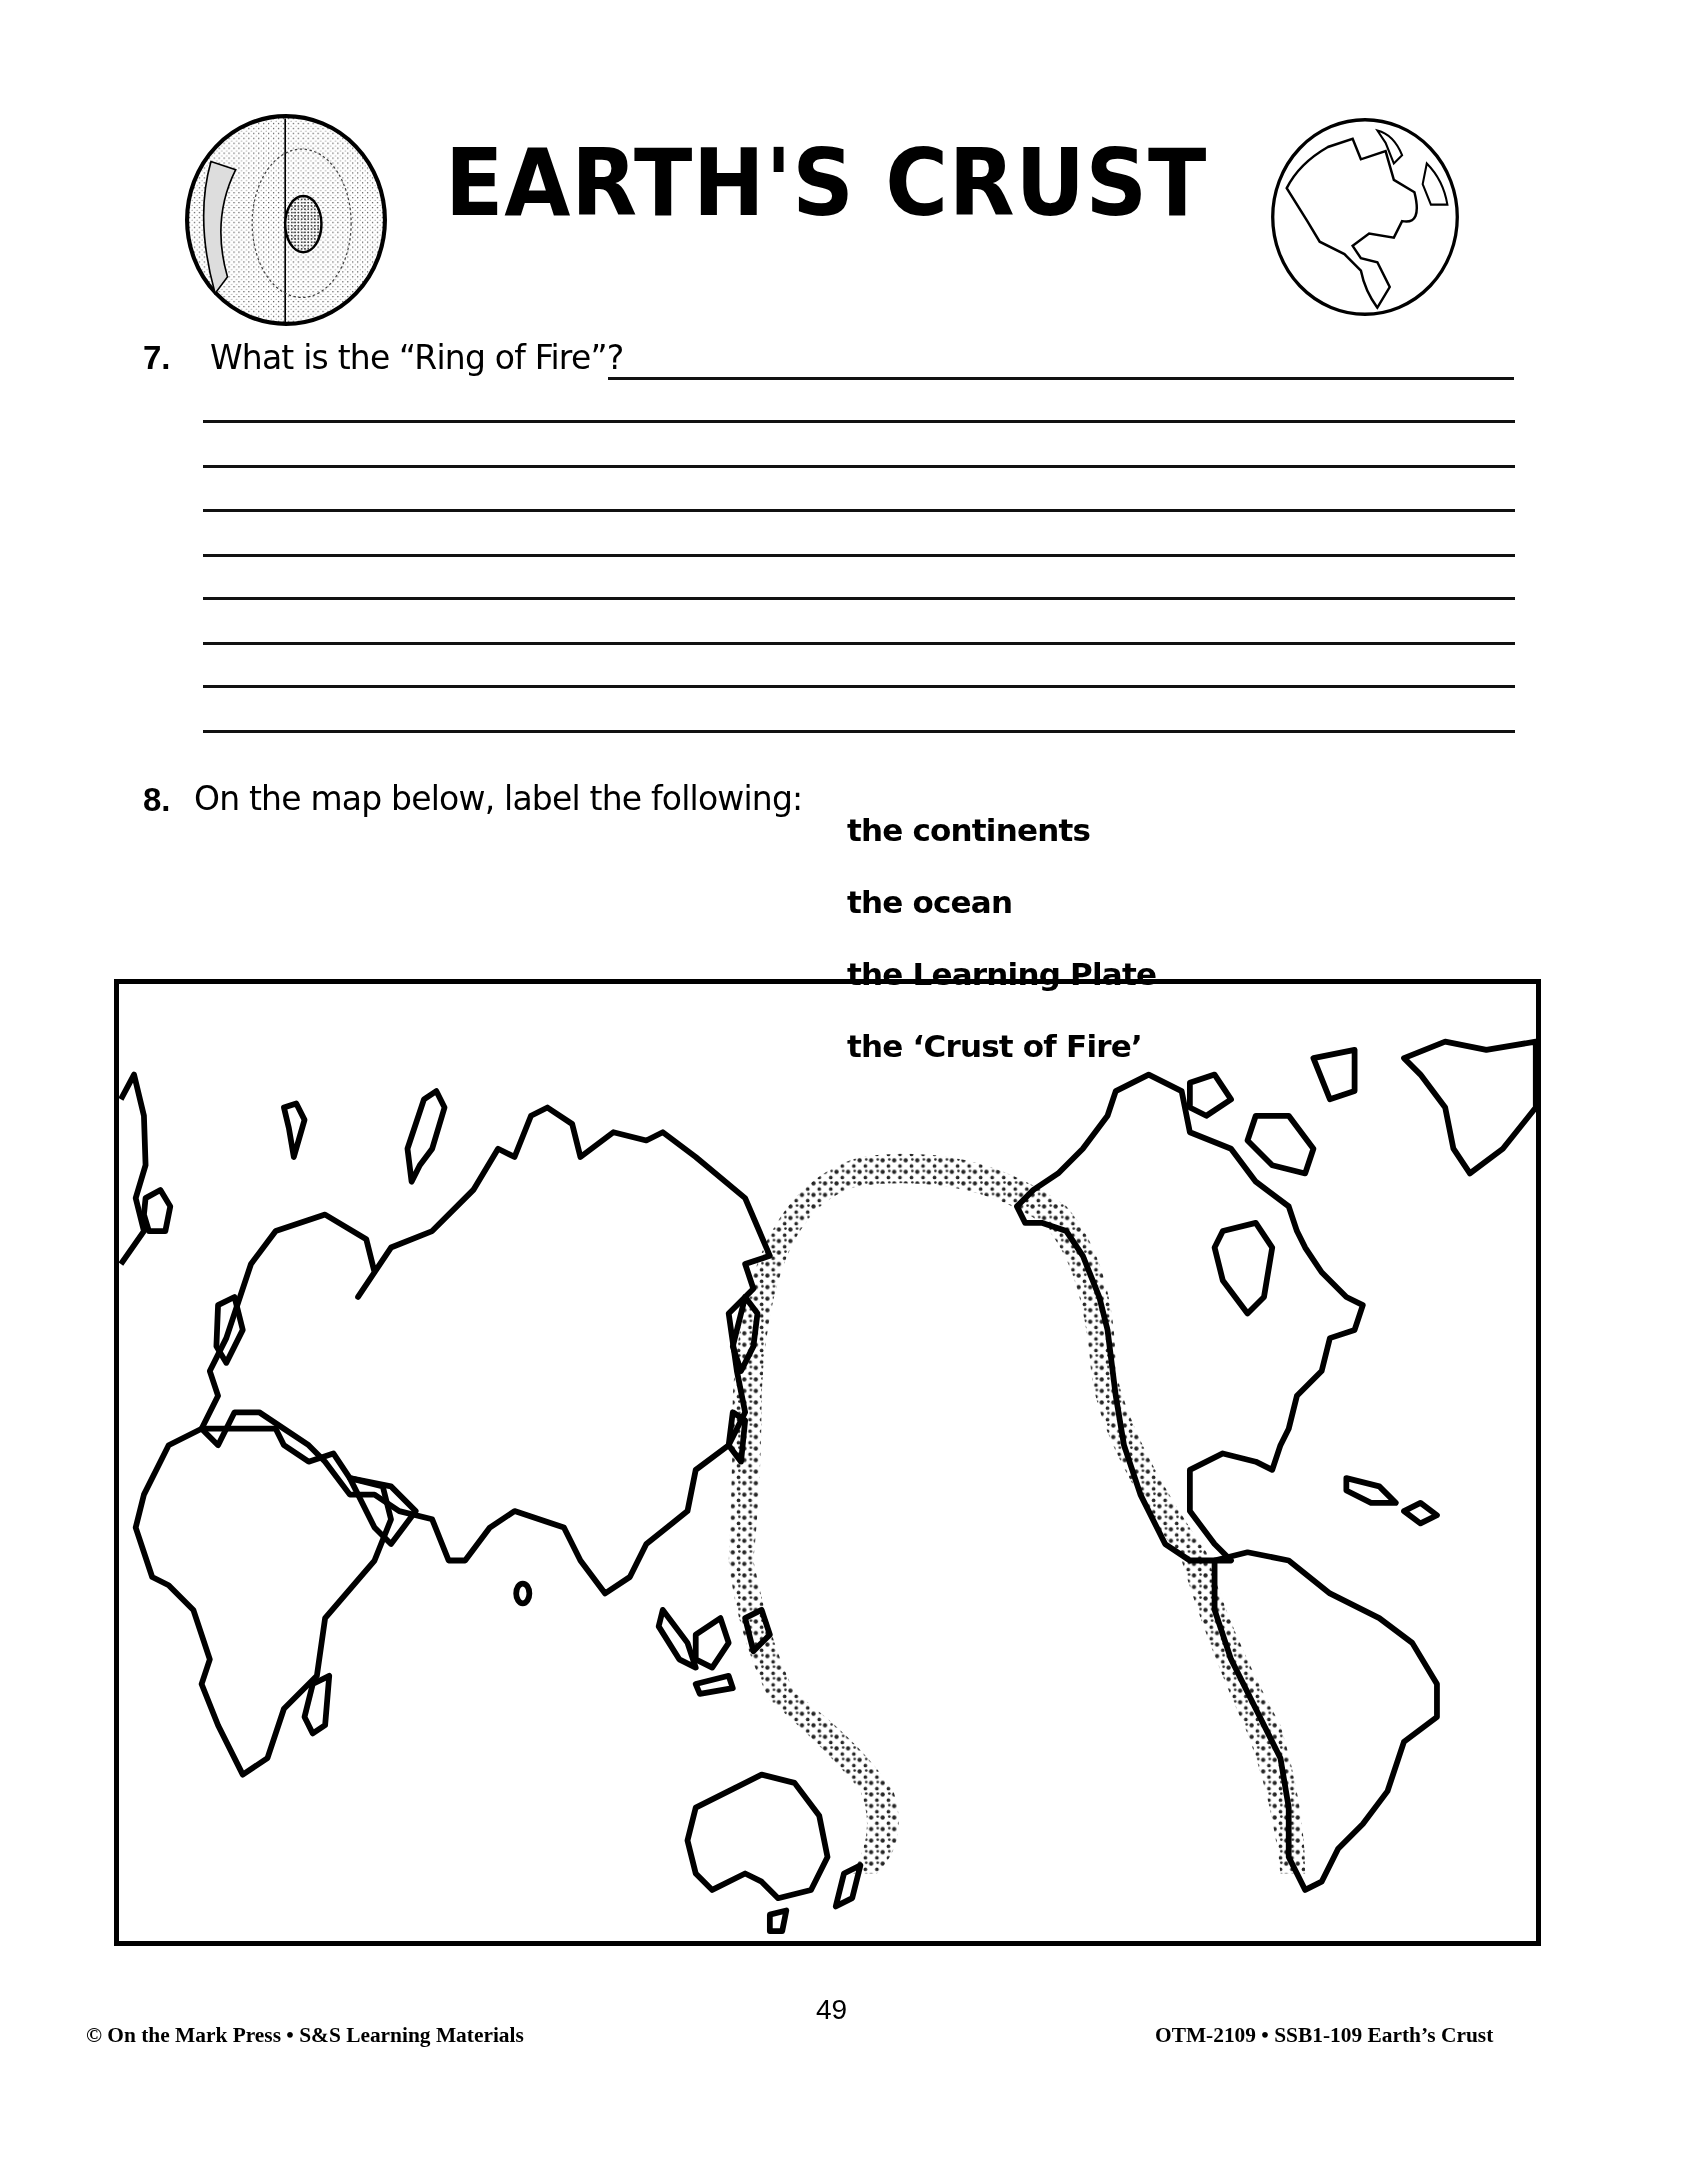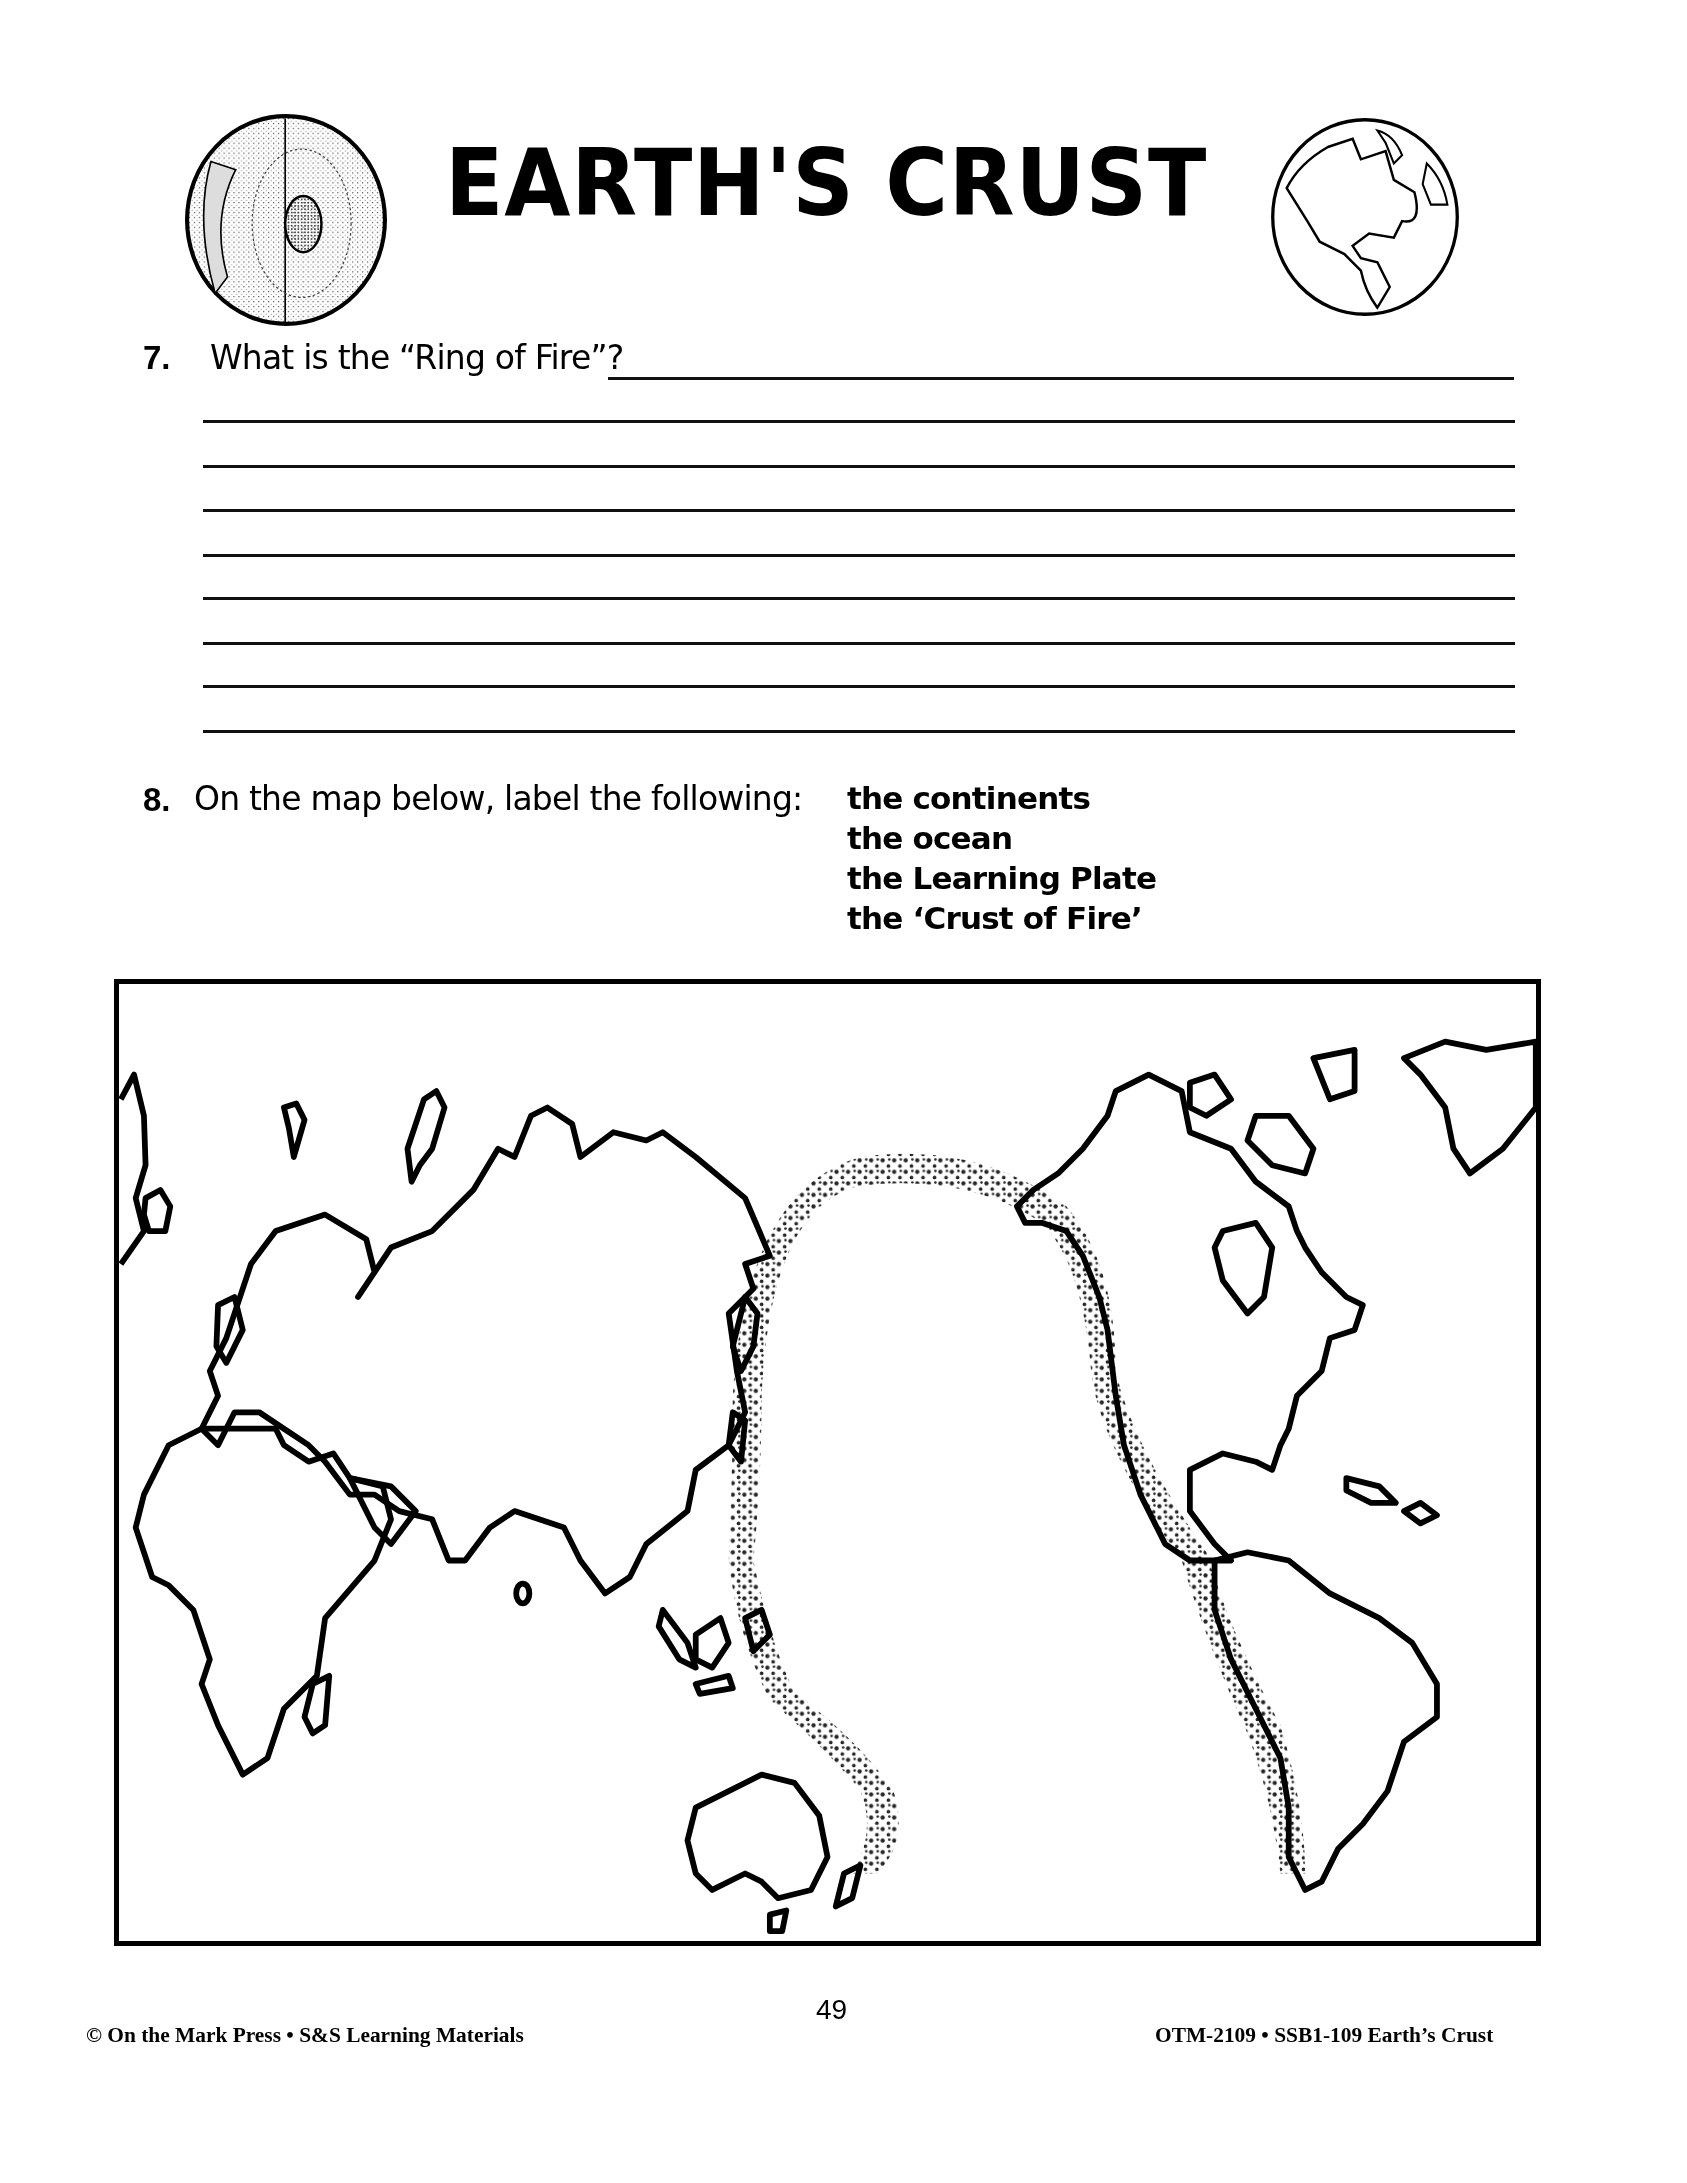--- a/index.html
+++ b/index.html
@@ -10,21 +10,21 @@
   .title { left:445px; top:138px; font-family:"DejaVu Sans", sans-serif; font-weight:bold;
            font-size:92px; letter-spacing:0.8px; transform:scaleX(0.93); transform-origin:left top; line-height:1; }
 
   .q-num { font-weight:bold; font-size:33px; }
   .q-text { font-size:33px; font-family:"DejaVu Sans", sans-serif; letter-spacing:-0.8px; }
 
   .line { position:absolute; height:2.5px; background:#111; }
 
   .label-list { left:847px; top:778px; font-family:"DejaVu Sans", sans-serif; font-weight:bold;
                 font-size:31px; line-height:40px; letter-spacing:-0.8px; }
-  .label-list div { white-space:nowrap; }
+  .label-list div { white-space:nowrap;margin-top:32px; }
 
   .map-frame { left:114px; top:979px; width:1427px; height:967px; border:5px solid #000; box-sizing:border-box; }
 
   .footer { top:2023px; font-family:"Liberation Serif", serif; font-size:21.4px; font-weight:bold; }
   .footer-page { top:1994px; left:816px; font-family:Liberation Sans, sans-serif; font-size:28px; }
 </style>
 </head>
 <body>
 
 <div class="abs" style="left:178px;top:112px;width:216px;height:216px;">

